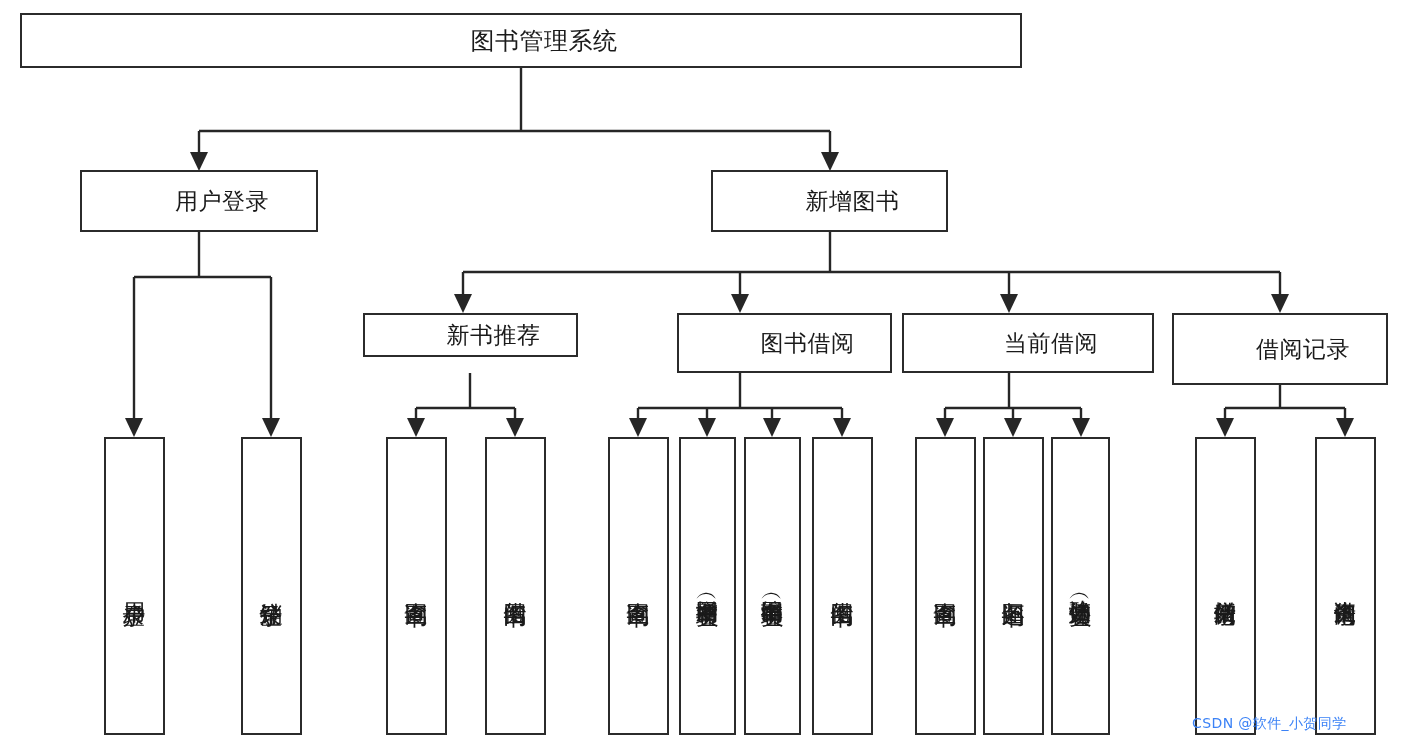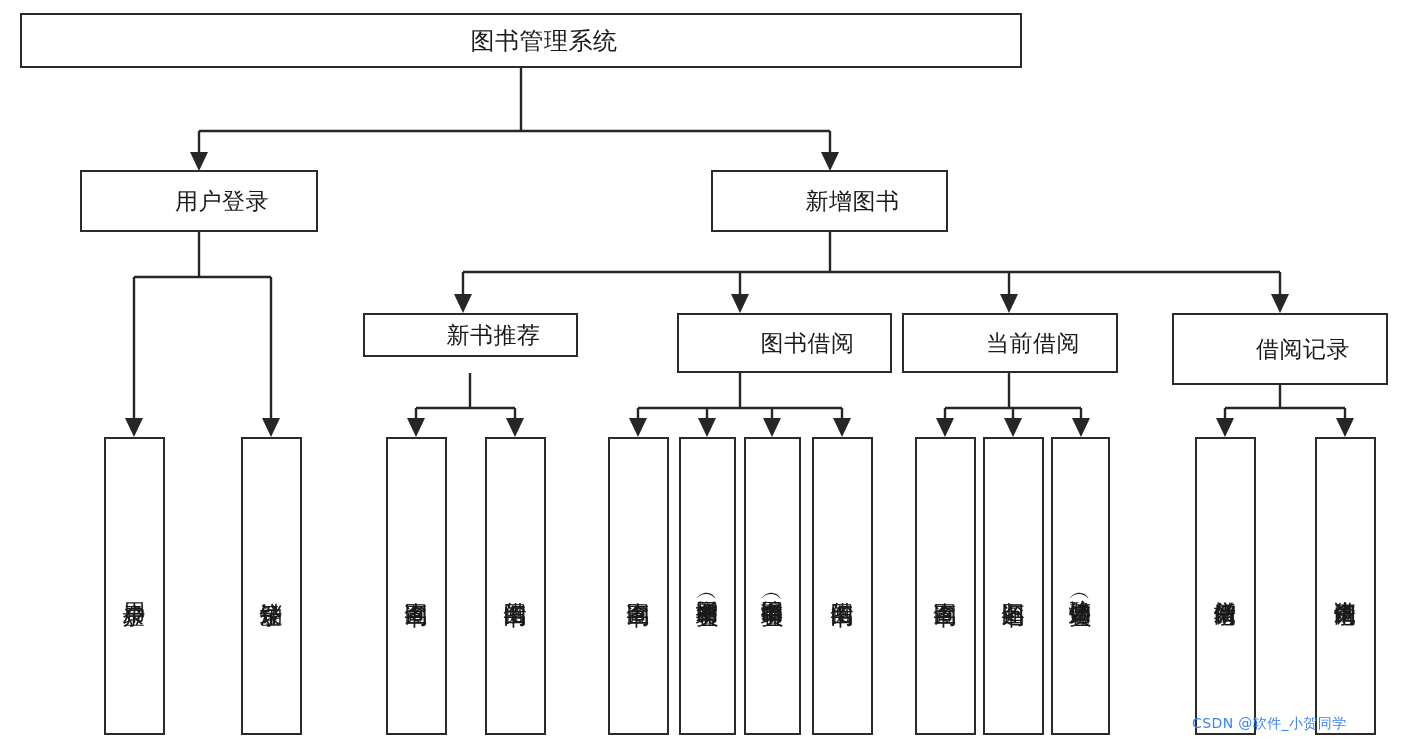--- a/index.html
+++ b/index.html
@@ -157,21 +157,21 @@
   </div>
 
   <div class="node h" style="left:363px; top:313px; width:215px; height:44px;">
     <span>新书推荐</span>
   </div>
 
   <div class="node h" style="left:633px; top:313px; width:215px; height:60px;margin-left:44px;">
     <span>图书借阅</span>
   </div>
 
-  <div class="node h" style="left:902px; top:313px; width:216px; height:60px;">
+  <div class="node h" style="left:902px; top:313px; width:252px; height:60px;">
     <span>当前借阅</span>
   </div>
 
   <div class="node h" style="left:1172px; top:313px; width:216px; height:72px;">
     <span>借阅记录</span>
   </div>
 
   <div class="node v" style="left:104px; top:437px; width:61px; height:298px;">
     <span class="vtext">用户登录</span>
   </div>

